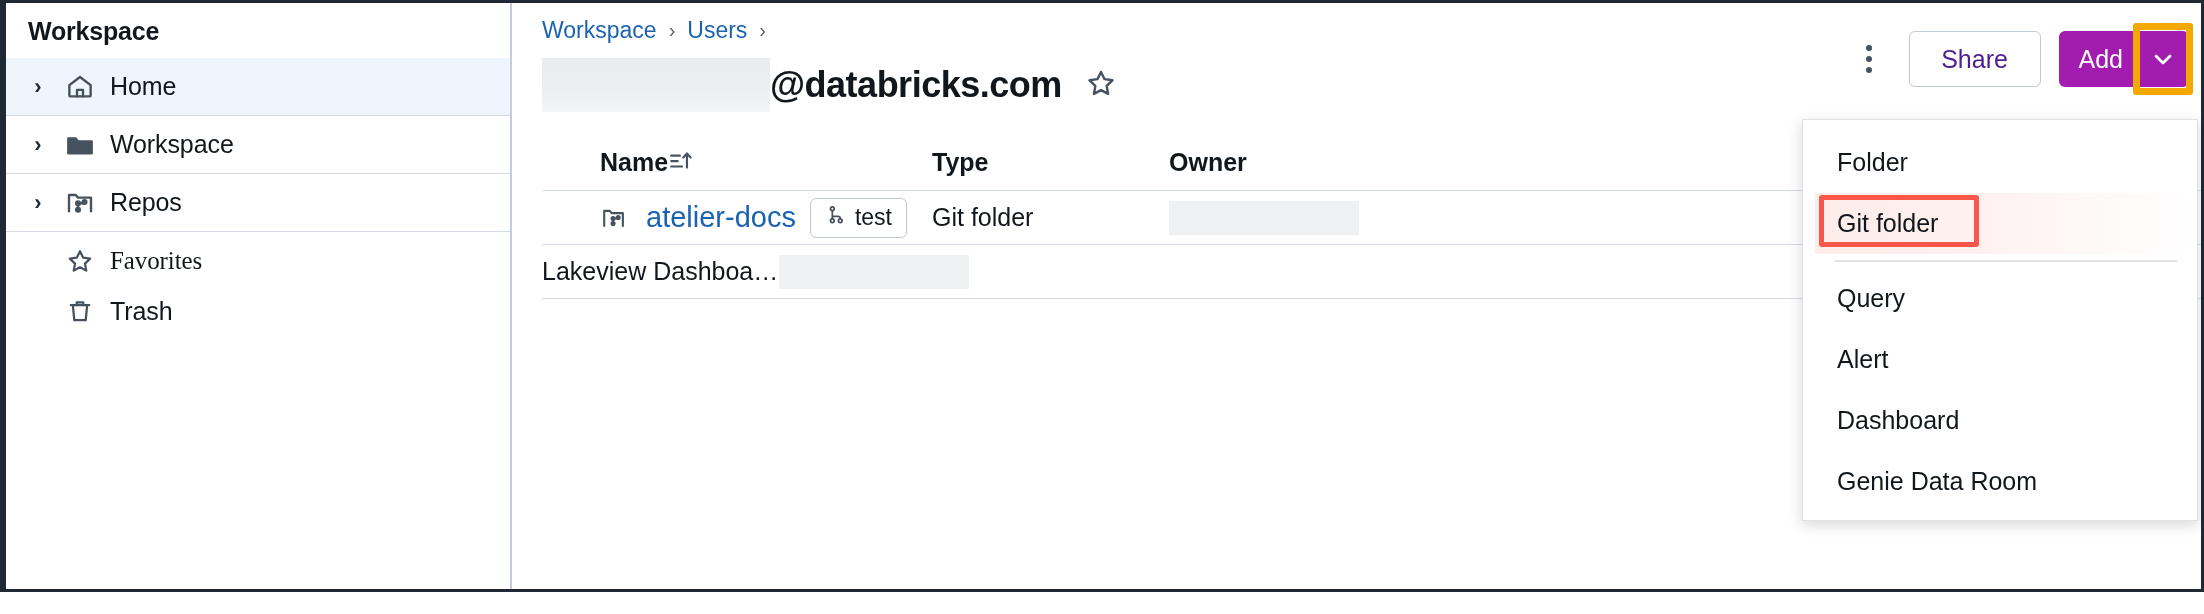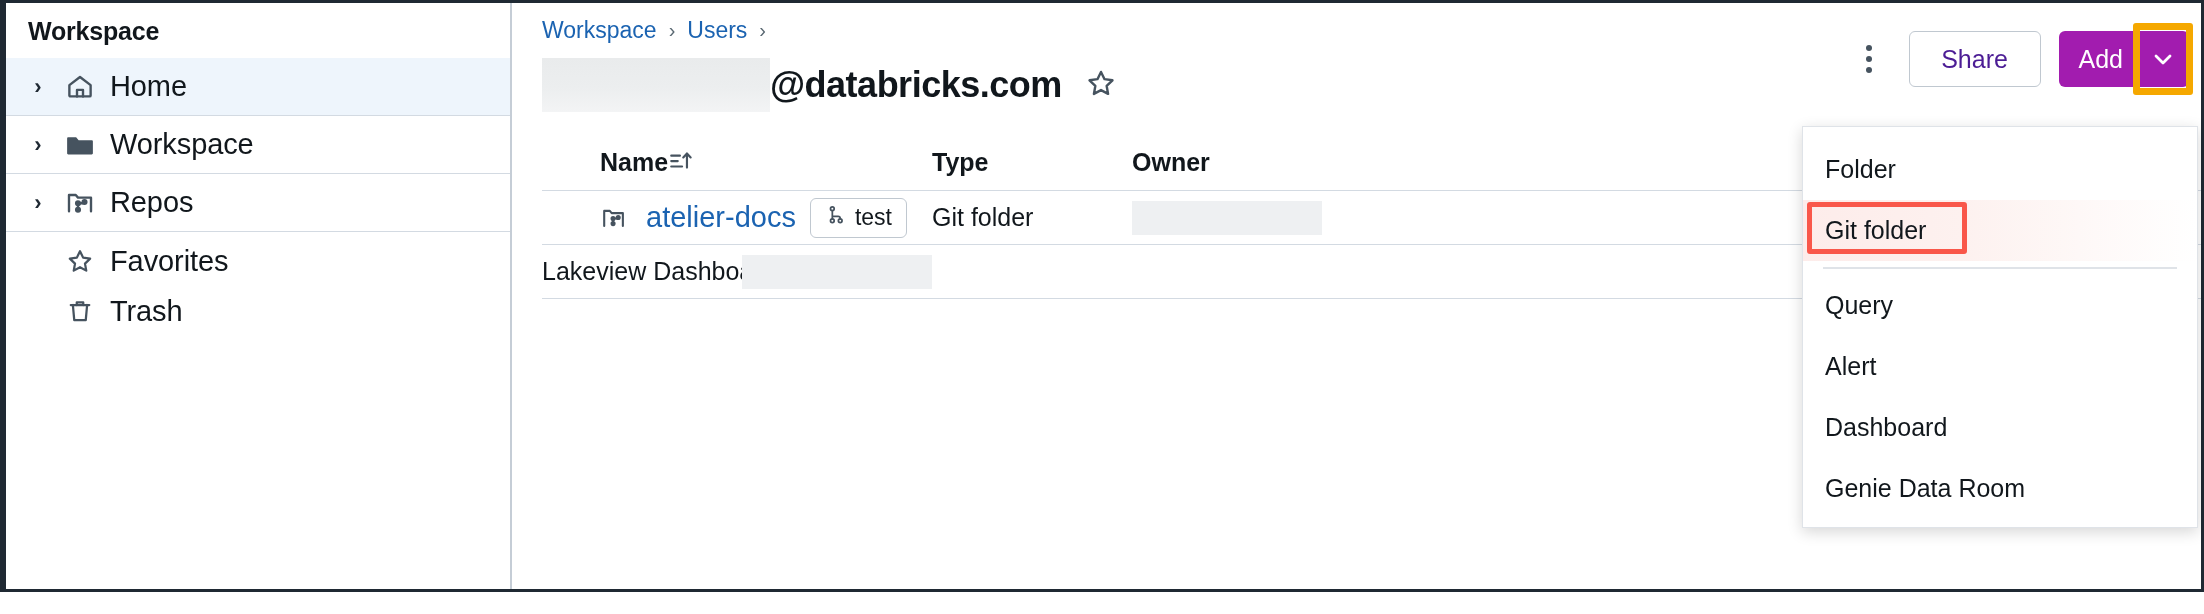--- a/index.html
+++ b/index.html
@@ -66,21 +66,21 @@
 
   .nav-icon {
     width: 40px;
     display: flex;
     justify-content: center;
     align-items: center;
     flex: none;
   }
 
   .nav-label {
-    font-size: 29px;
+    font-size: 25px;
     color: #11171c;
     padding-left: 10px;
     letter-spacing: -0.1px;
   }
 
   .sub-item { height: 50px; }
 
   
   .main {
     position: absolute;
@@ -219,21 +219,21 @@
     border-bottom: 1.5px solid #d3dae2;
   }
   .t-row {
     display: flex;
     align-items: center;
     height: 54px;
     border-bottom: 1.5px solid #d3dae2;
   }
   .col-name { width: 390px; padding-left: 58px; display: flex; align-items: center; }
   .col-type { width: 200px; }
-  .col-owner { width: 260px; }
+  .col-owner { width: 260px; margin-left: 37px; }
 
   .th {
     font-size: 25px;
     font-weight: bold;
     color: #11171c;
     display: flex;
     align-items: center;
   }
 
   .cell-icon {
@@ -273,26 +273,26 @@
   .owner-redact {
     width: 190px;
     height: 34px;
     background: #eef0f2;
   }
 
   
   .menu {
     position: absolute;
     right: 3px;
-    top: 123px;
+    top: 116px;
     width: 396px;
     background: #ffffff;
     border: 1px solid #dfe3e8;
     box-shadow: 0 4px 14px rgba(0,0,0,0.16);
-    padding: 12px 0 8px 0;
+    padding: 12px 0 8px 12px;
     z-index: 30;
   }
   .menu-item {
     height: 61px;
     display: flex;
     align-items: center;
     padding-left: 22px;
     font-size: 25px;
     color: #11171c;
     cursor: pointer;
@@ -351,21 +351,21 @@
           <path d="M3.2 18.6V5.6h5.4l1.8 2.1h10.4v10.9"></path>
           <circle cx="10.4" cy="12.2" r="1.5" fill="#46535f"></circle>
           <circle cx="15.6" cy="11.2" r="1.5" fill="#46535f"></circle>
           <circle cx="10.4" cy="17.4" r="1.5" fill="#46535f"></circle>
           <path d="M10.4 13.7v2.2M11.8 12.2h2.4"></path>
         </svg>
       </span>
       <span class="nav-label">Repos</span>
     </div>
 
-    <div class="nav-item sub-item no-border" style="margin-top:4px;">
+    <div class="nav-item sub-item no-border" style="margin-top:4px;font-family:Liberation Serif, serif;">
       <span class="chev spacer">›</span>
       <span class="nav-icon">
         <svg width="30" height="30" viewBox="0 0 24 24" fill="none" stroke="#46535f" stroke-width="1.8" stroke-linejoin="round">
           <path d="M12 4.2l2.5 5.1 5.6.8-4.1 4 1 5.6L12 17l-5 2.7 1-5.6-4.1-4 5.6-.8z"></path>
         </svg>
       </span>
       <span class="nav-label">Favorites</span>
     </div>
 
     <div class="nav-item sub-item no-border">

